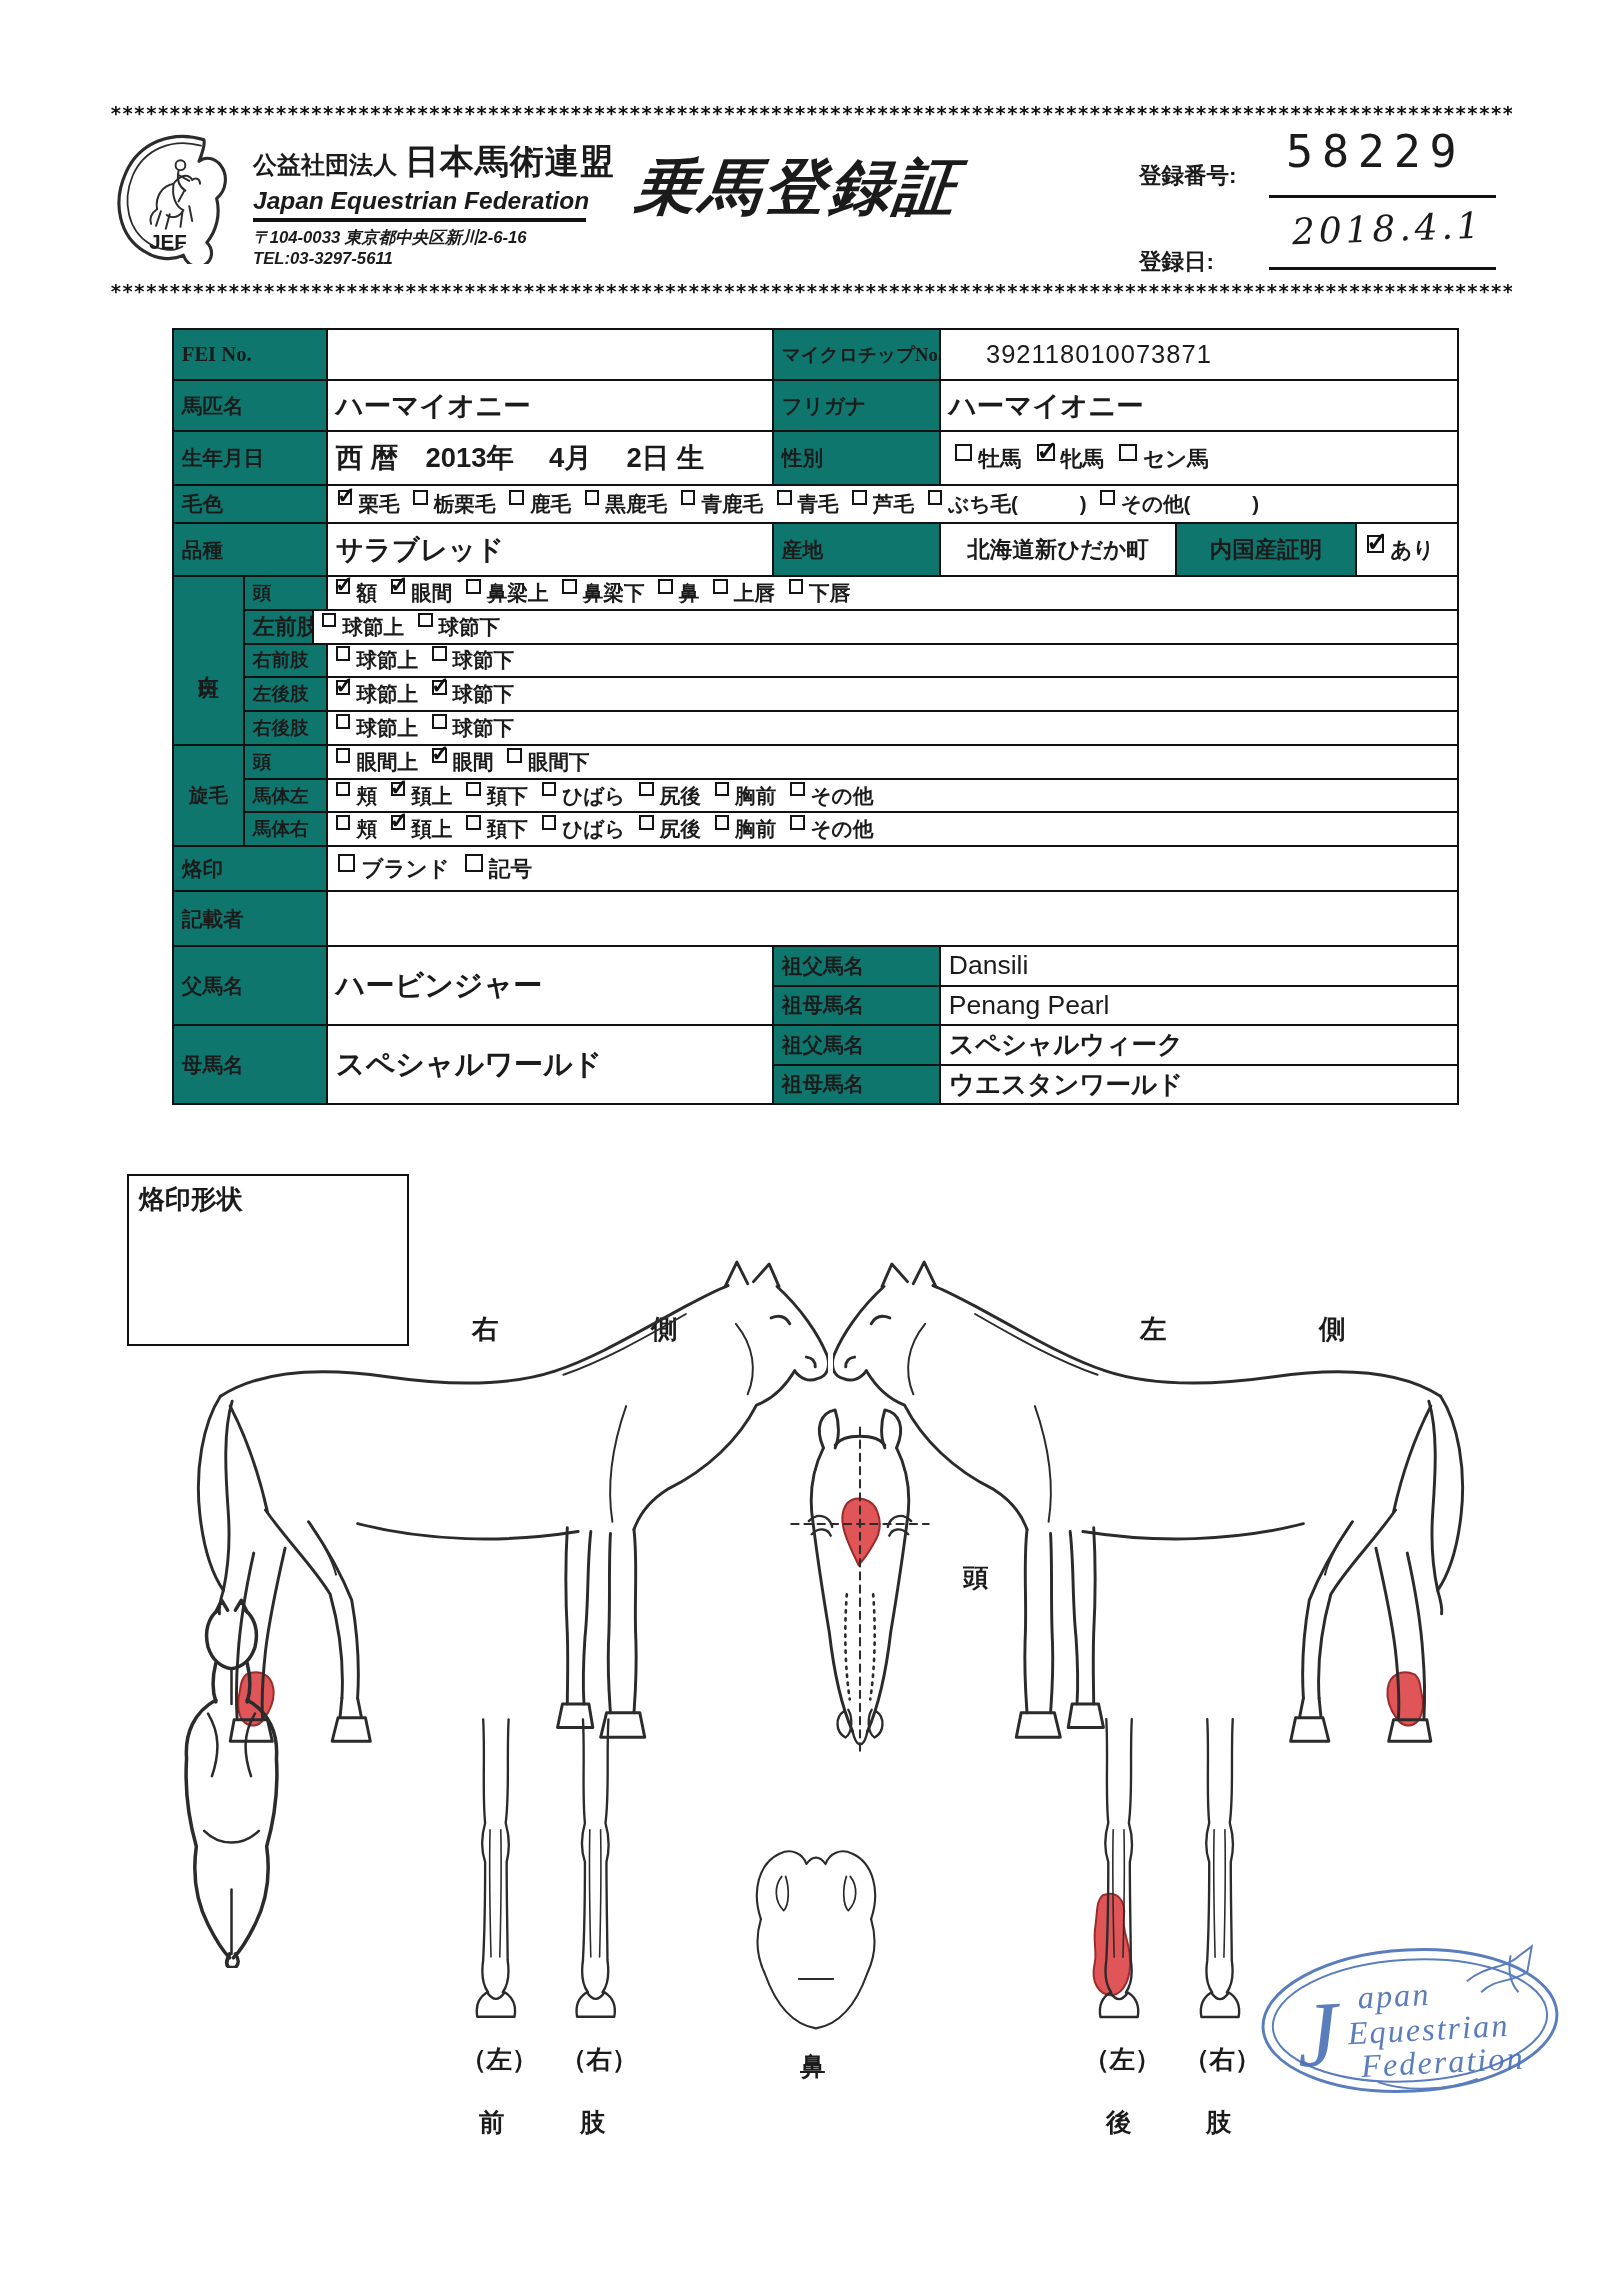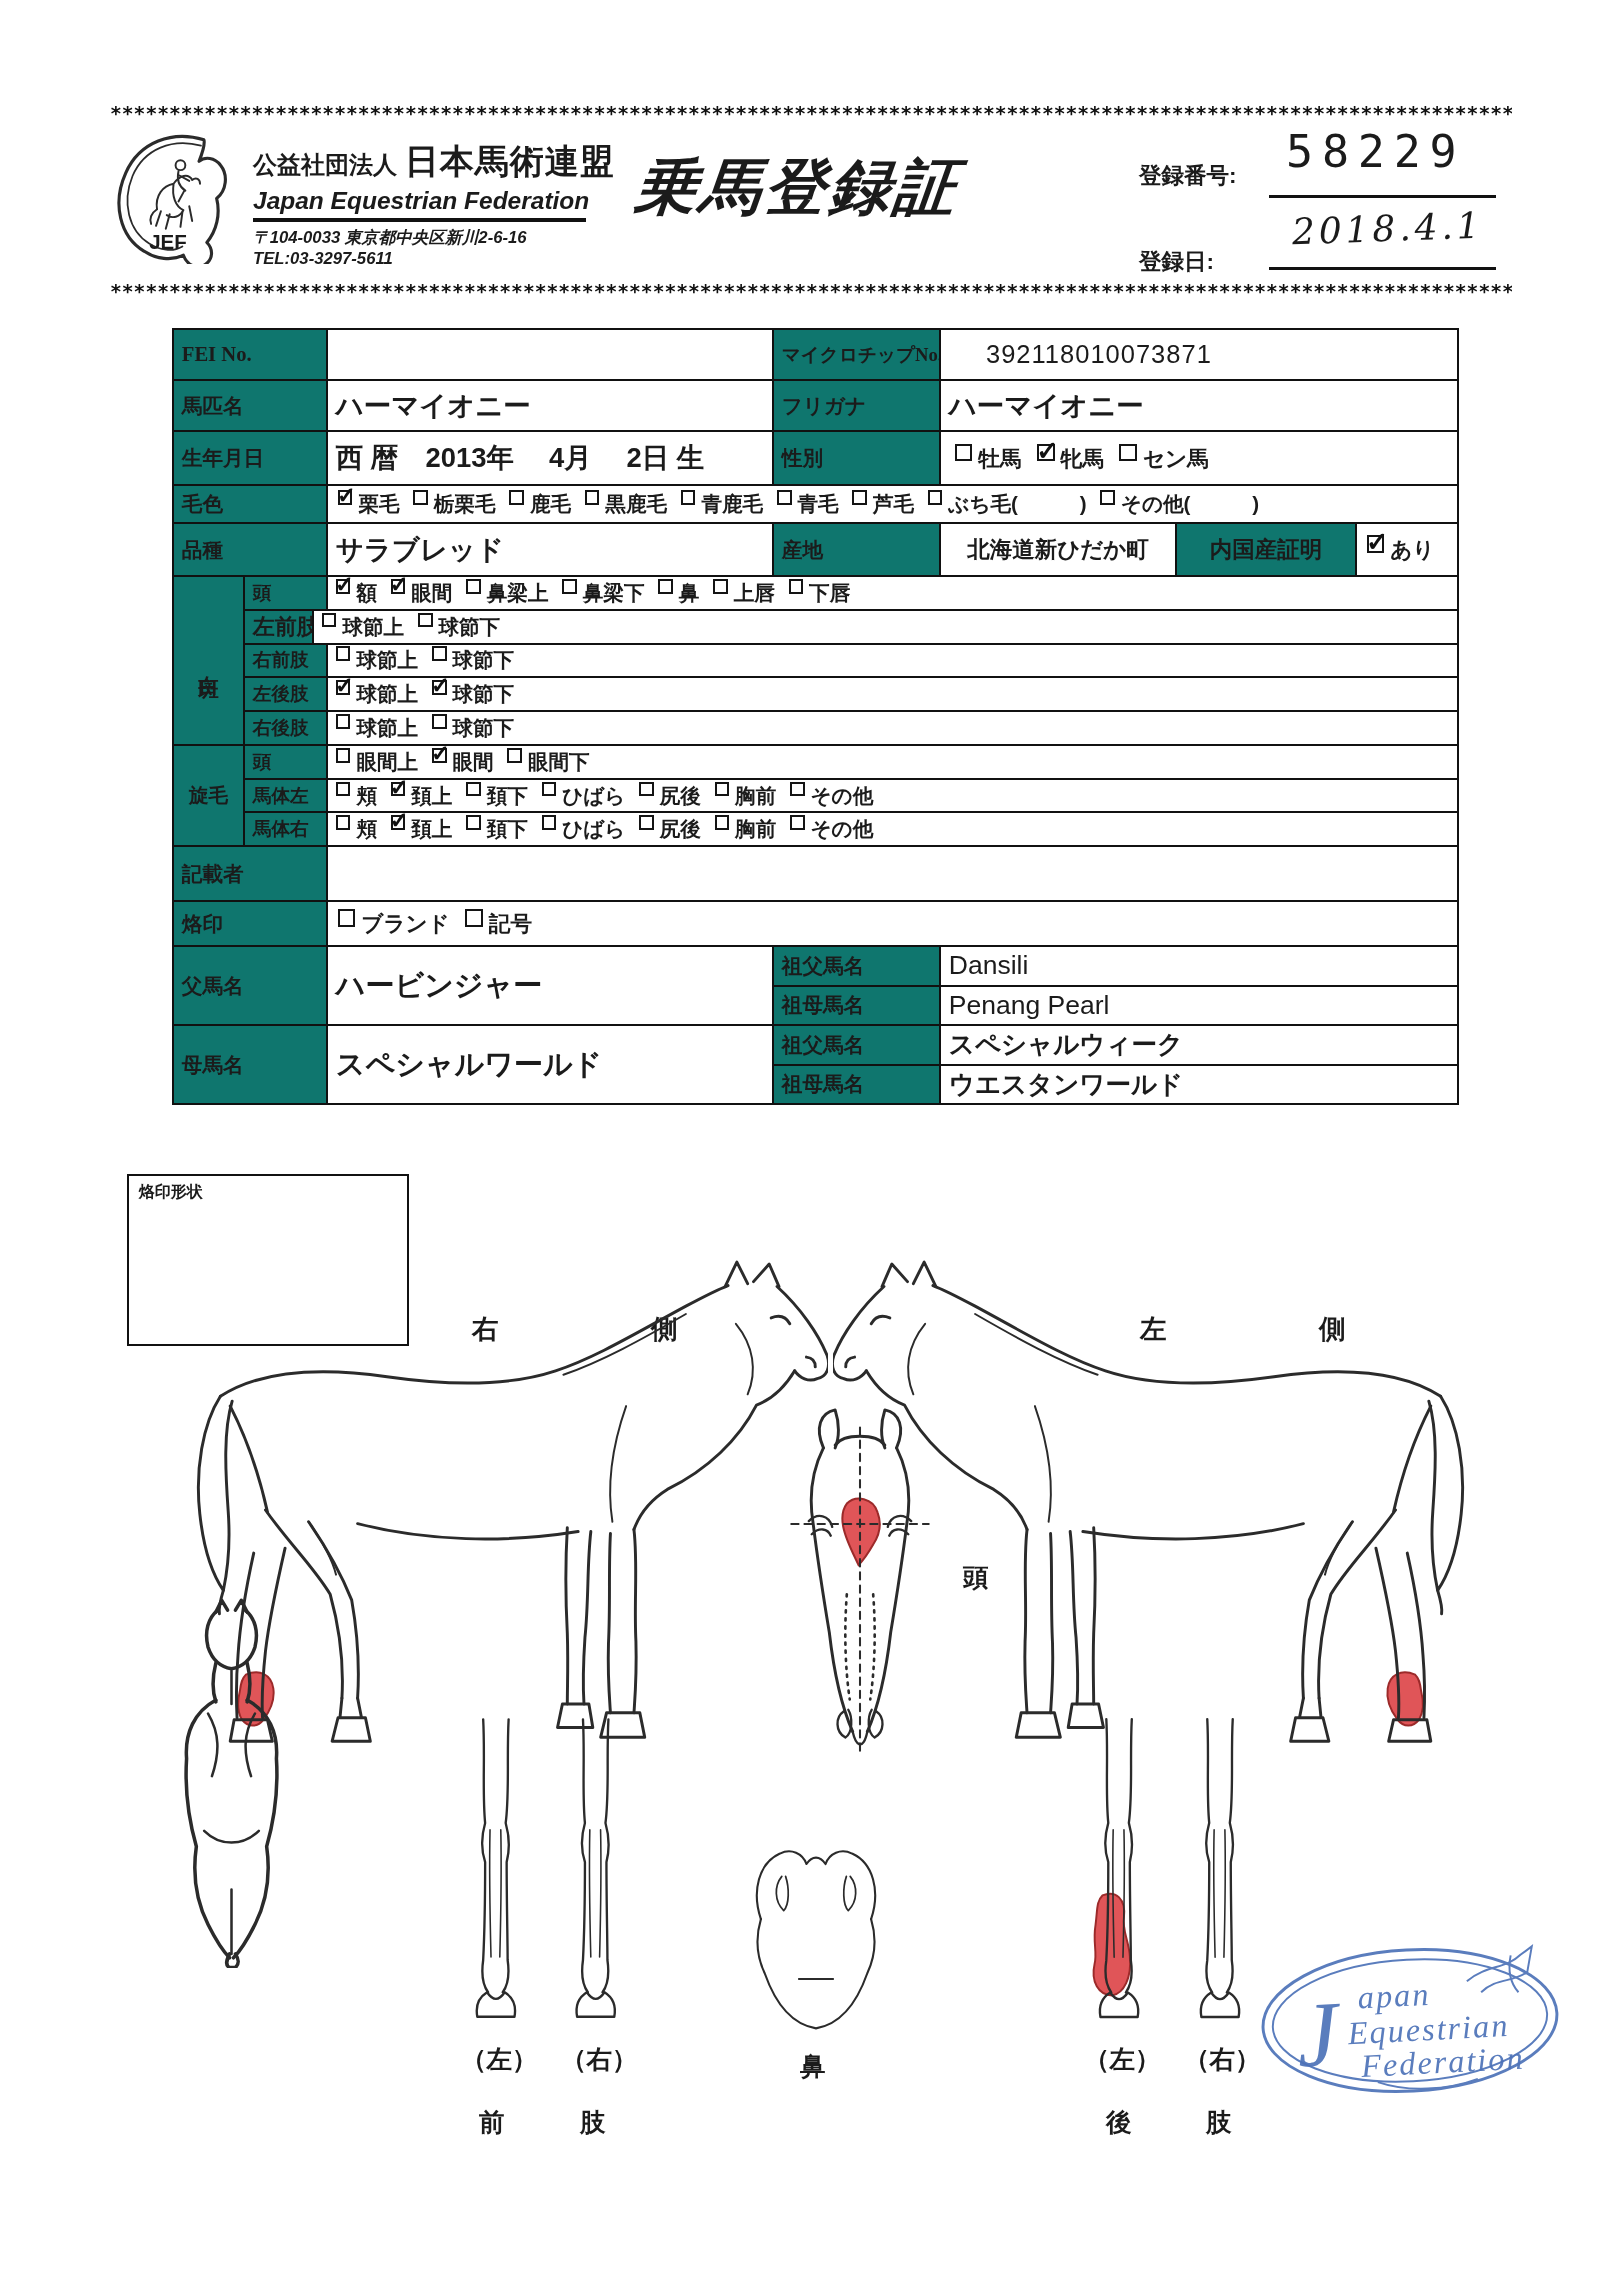--- a/index.html
+++ b/index.html
@@ -34,21 +34,21 @@
   .subrow .cell{border-left:2px solid #111;}
   .opt{display:inline-flex;align-items:flex-start;margin-right:15.7px;font-weight:700;font-size:21.6px;white-space:nowrap;}
   .cb{width:17.6px;height:17.6px;border:2.9px solid #141414;margin-right:5.9px;position:relative;flex:none;background:#fff;}
   .cb.checked::after{content:"✓";position:absolute;left:-2.9px;top:-10.8px;font-size:26.5px;font-weight:900;color:#111;}
   .small .opt{font-size:20.6px;margin-right:13.7px;}
   .small .cb{width:14.7px;height:14.7px;border-width:2.5px;}
   .small .cb.checked::after{font-size:22.5px;top:-9.8px;left:-2.9px;}
   .vlab{writing-mode:vertical-rl;text-orientation:upright;letter-spacing:2px;}
 
   
-  .brandbox{left:127px;top:1174px;width:282px;height:172px;border:2.9px solid #111;font-size:16px;font-weight:700;padding:5.9px 9.8px;box-sizing:border-box;}
+  .brandbox{left:127px;top:1174px;width:282px;height:172px;border:2.9px solid #111;font-size:26px;font-weight:700;padding:5.9px 9.8px;box-sizing:border-box;}
   .sidelabel{font-size:26.5px;font-weight:700;letter-spacing:63px;white-space:nowrap;}
   .diag-label{font-size:25.5px;font-weight:700;white-space:nowrap;}
   svg{display:block;}
   .ink{stroke:#2b2b2b;fill:none;stroke-linecap:round;stroke-linejoin:round;}
 </style>
 </head>
 <body>
 
 <div id="page">
 
@@ -354,37 +354,37 @@
               </span>
               <span class="opt">
                 <span class="cb"></span>
                 <span class="cblab">その他</span>
               </span>
             </div>
         </div>
       </div>
     </div>
 
+    <div class="trow" style="height:45px">
+      <div class="cell g" style="width:152px">烙印</div>
+      <div class="cell" style="flex:1;padding-left:9.8px">
+          <span class="opt">
+            <span class="cb"></span>
+            <span class="cblab">ブランド</span>
+          </span>
+          <span class="opt">
+            <span class="cb"></span>
+            <span class="cblab">記号</span>
+          </span>
+        </div>
+    </div>
+
     <div class="trow" style="height:55px">
       <div class="cell g" style="width:152px">記載者</div>
       <div class="cell val" style="flex:1"></div>
-    </div>
-
-    <div class="trow" style="height:45px">
-      <div class="cell g" style="width:152px">烙印</div>
-      <div class="cell" style="flex:1;padding-left:9.8px">
-          <span class="opt">
-            <span class="cb"></span>
-            <span class="cblab">ブランド</span>
-          </span>
-          <span class="opt">
-            <span class="cb"></span>
-            <span class="cblab">記号</span>
-          </span>
-        </div>
     </div>
 
     <div class="trow" style="height:79px">
       <div class="cell g" style="width:152px">父馬名</div>
       <div class="cell val" style="width:446px;font-size:29px">ハービンジャー</div>
       <div class="subcol">
         <div class="subrow">
           <div class="cell g" style="width:167px">祖父馬名</div>
           <div class="cell val" style="flex:1;font-size:26.5px;font-weight:400">Dansili</div>
         </div>

